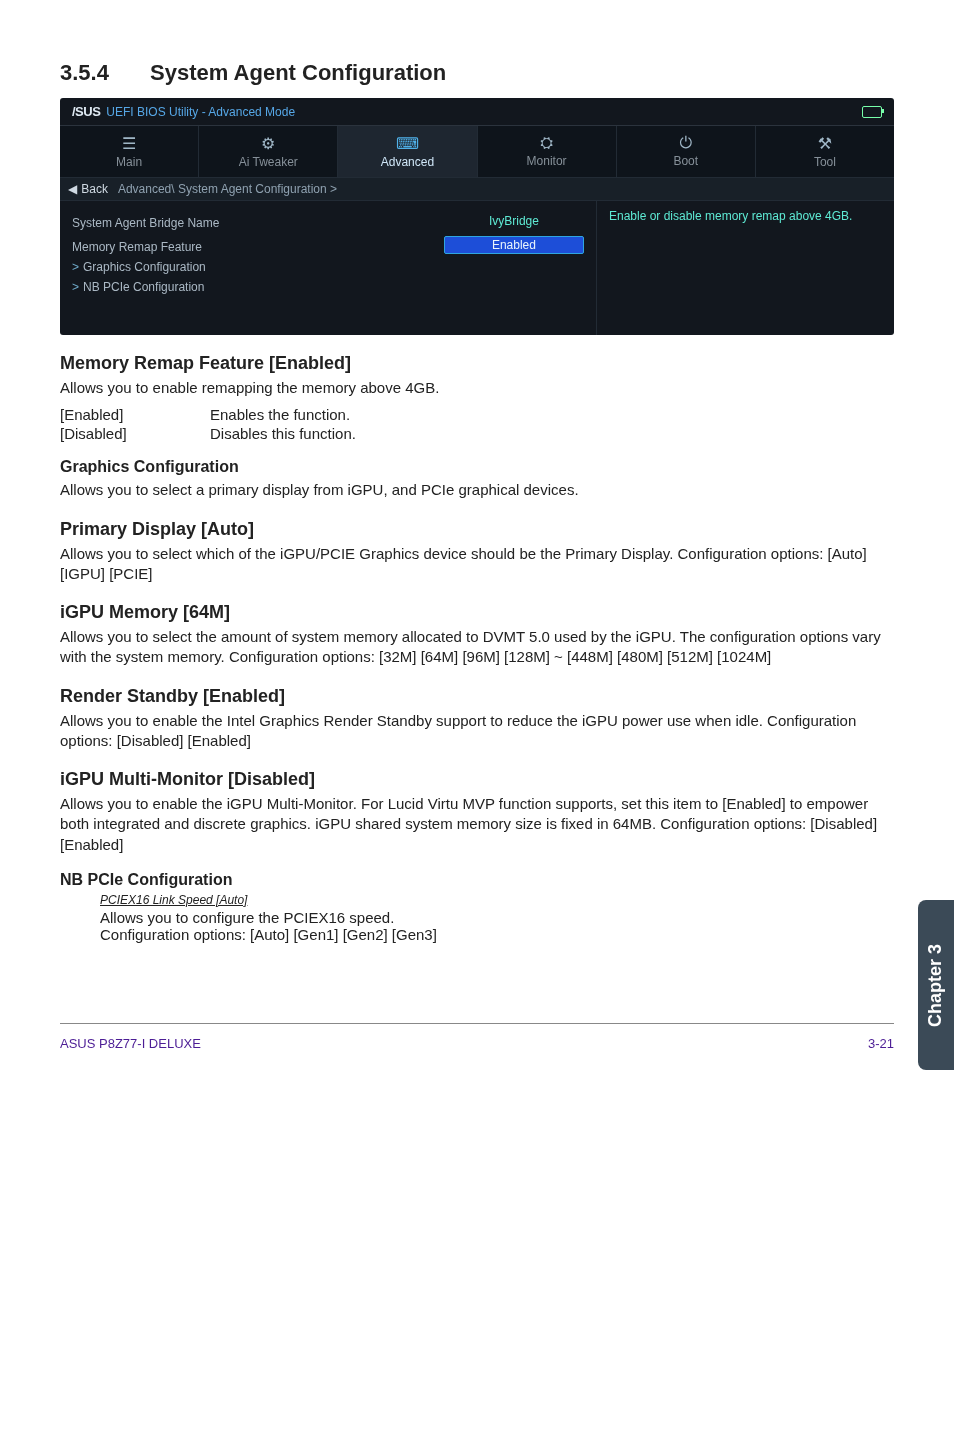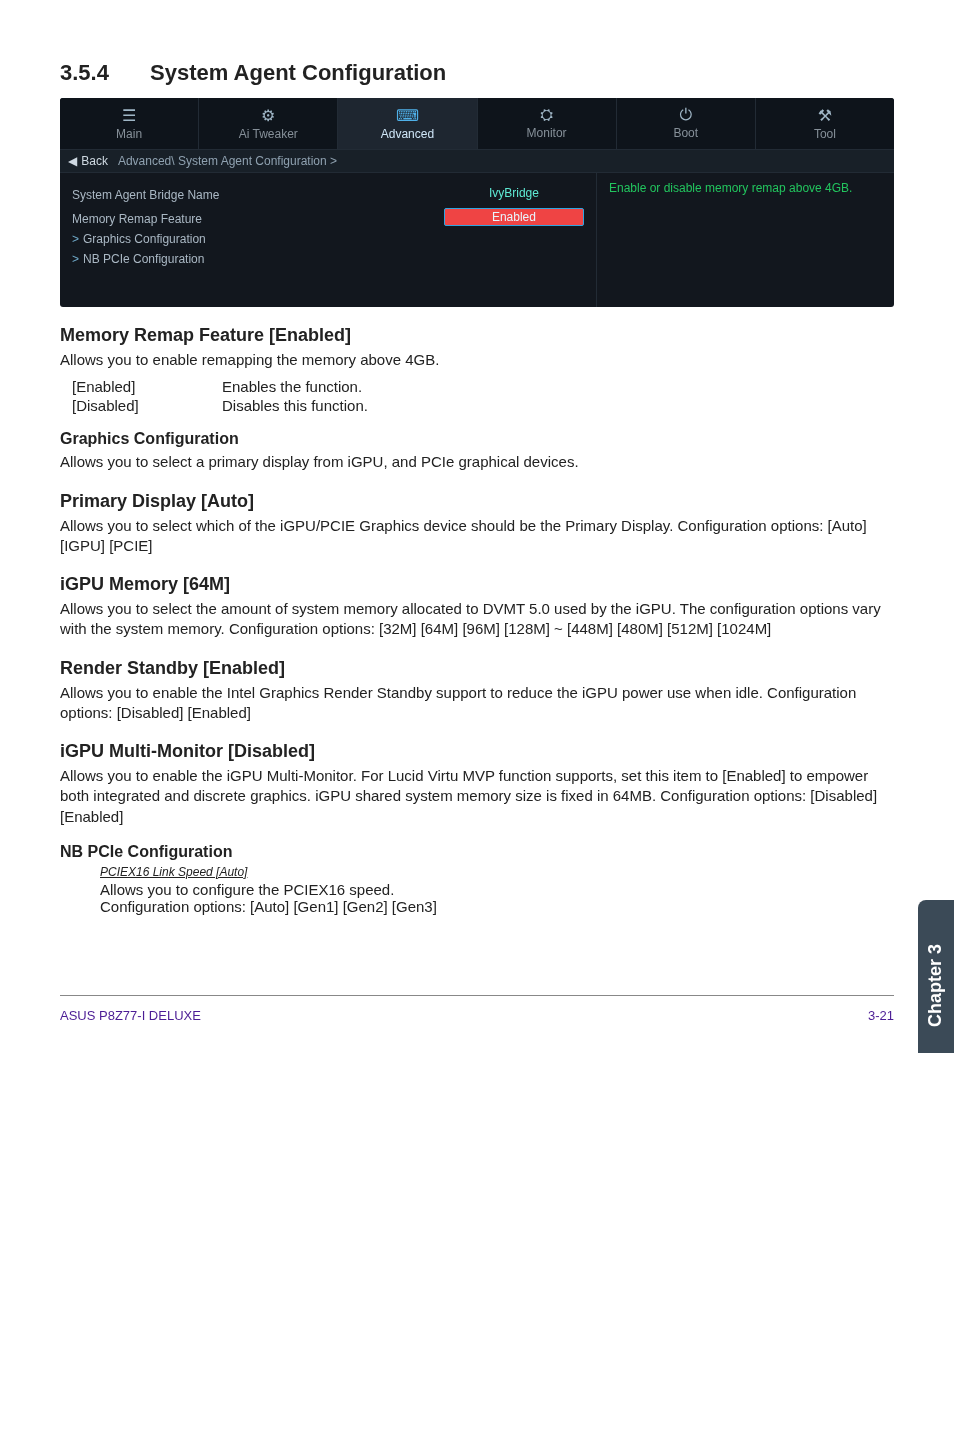--- a/index.html
+++ b/index.html
@@ -2,59 +2,64 @@
 <html><head>
 <meta charset="utf-8">
 <style>
 body{margin:0;background:#fff;font-family:Arial,Helvetica,sans-serif;color:#222;width:954px;position:relative}
 .page{padding:60px 60px 40px 60px;box-sizing:border-box}
 h2.sec{font-size:22px;font-weight:bold;margin:0 0 12px 0}
 .secnum{display:inline-block;width:90px}
 h3{font-size:18px;font-weight:bold;margin:18px 0 4px 0}
 h4{font-size:16px;font-weight:bold;margin:16px 0 4px 0}
 p{font-size:15px;margin:4px 0 8px 0;line-height:1.35}
-.optrow{display:flex;font-size:15px;margin:2px 12px}
+.optrow{display:flex;font-size:15px;margin:2px 0}
 .optkey{width:150px}
 .indent{margin-left:40px}
 .sublink{text-decoration:underline;font-style:italic;font-size:12px;margin:2px 0}
 .bios{background:#12171e;color:#bfcbd6;border-radius:3px;overflow:hidden;margin:8px 0 18px 0;font-size:12px}
 .bios-top{display:flex;align-items:center;padding:6px 12px;border-bottom:1px solid #2b333d}
 .bios-logo{color:#dfeaf3;font-weight:bold;font-size:13px;letter-spacing:-0.5px;margin-right:6px}
 .bios-title{color:#56a7e6}
 .bios-batt{margin-left:auto;width:18px;height:10px;border:1px solid #7fa;border-radius:2px;position:relative}
 .bios-batt:after{content:"";position:absolute;right:-3px;top:2px;width:2px;height:4px;background:#7fa}
 .bios-tabs{display:flex;background:#0e141b}
 .bt{flex:1;text-align:center;padding:8px 0;border-right:1px solid #222b35;color:#869099}
 .bt:last-child{border-right:none}
 .bt.active{background:#1e2630;color:#cfe6f7}
 .bt .ico{display:block;font-size:16px;margin-bottom:2px;color:#9fb6c6}
 .bt.active .ico{color:#4fb0e8}
 .bios-crumb{display:flex;align-items:center;background:#182028;padding:4px 8px;border-top:1px solid #222b35;border-bottom:1px solid #222b35;color:#8fa1b0}
 .bkbtn{display:inline-flex;align-items:center;gap:4px;margin-right:10px;color:#cfd9e2}
 .bios-body{display:flex}
 .bios-left{flex:3;padding:8px 12px}
-.bios-right{flex:1.6;padding:8px 12px;border-left:1px solid #222b35;color:#22c55e}
+.bios-right{flex:1.6;padding:8px 12px;border-left:1px solid #222b35;color:#5eead4}
 .brow{display:flex;align-items:flex-end;padding:3px 0}
 .bkey{flex:1;color:#aab8c4}
 .bval{width:130px;text-align:center;color:#5eead4;border:1px solid transparent;border-radius:2px;padding:1px 4px}
-.bval.hl{background:#ef4444;border:1px solid #2fa5e0;color:#e8f4fc}
+.bval.hl{background:#1d4ed8;border:1px solid #2fa5e0;color:#e8f4fc}
 .link{color:#aab8c4;cursor:default}
 .car{color:#6fa9c9;margin-right:4px}
 .sidetab{position:absolute;right:0;top:900px;width:36px;height:170px;background:#3b4a57;border-top-left-radius:8px;border-bottom-left-radius:8px;display:flex;align-items:center;justify-content:center}
 .sidetab span{color:#fff;font-size:18px;font-weight:bold;transform:rotate(-90deg);white-space:nowrap}
 .footer{display:flex;justify-content:space-between;padding:12px 60px 30px 60px;font-size:13px;color:#4c1d95;border-top:0}
 .footline{height:1px;background:#888;margin:40px 60px 0 60px}
 </style>
 </head>
 <body>
 
 <div class="page">
   <h2 class="sec"><span class="secnum">3.5.4</span><span>System Agent Configuration</span></h2>
 
   <div class="bios">
+    <div class="bios-top">
+      <span class="bios-logo">/SUS</span>
+      <span class="bios-title">UEFI BIOS Utility - Advanced Mode</span>
+      <span class="bios-batt"></span>
+    </div>
     <div class="bios-tabs">
       <div class="bt"><span class="ico">☰</span><span>Main</span></div>
       <div class="bt"><span class="ico">⚙</span><span>Ai  Tweaker</span></div>
       <div class="bt active"><span class="ico">⌨</span><span>Advanced</span></div>
       <div class="bt"><span class="ico">⛭</span><span>Monitor</span></div>
       <div class="bt"><span class="ico">⏻</span><span>Boot</span></div>
       <div class="bt"><span class="ico">⚒</span><span>Tool</span></div>
     </div>
     <div class="bios-crumb">
       <span class="bkbtn">

